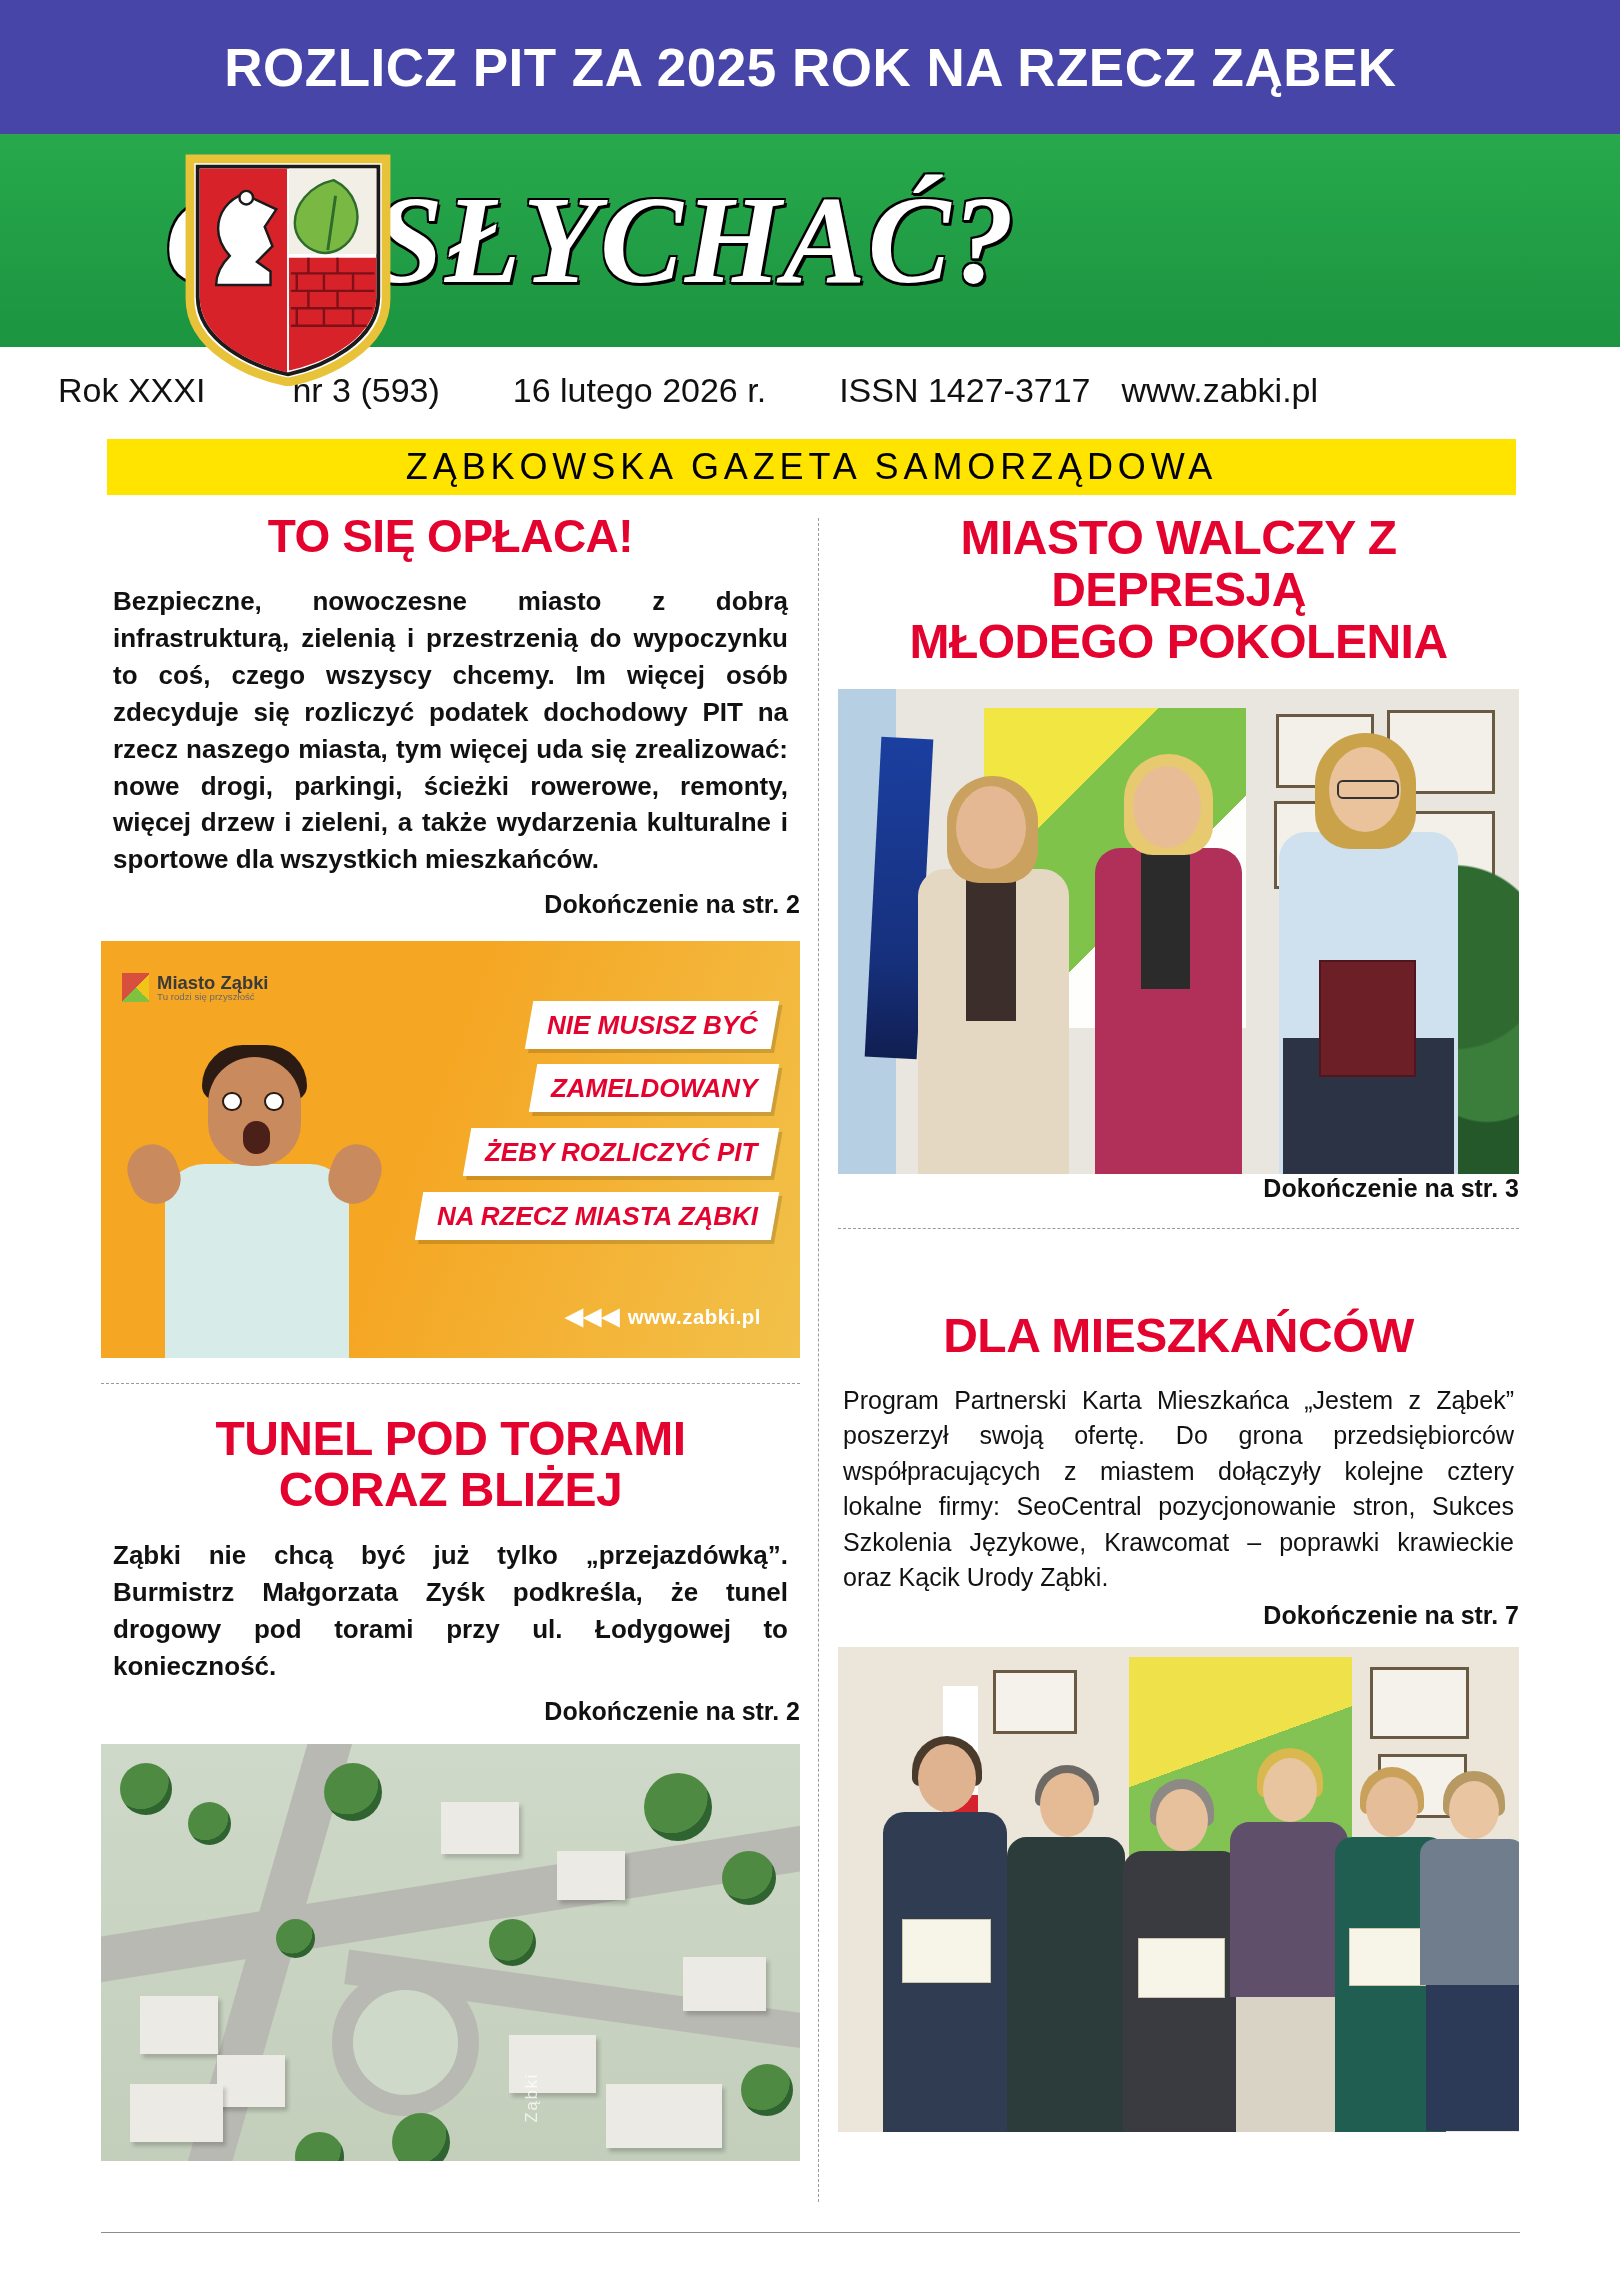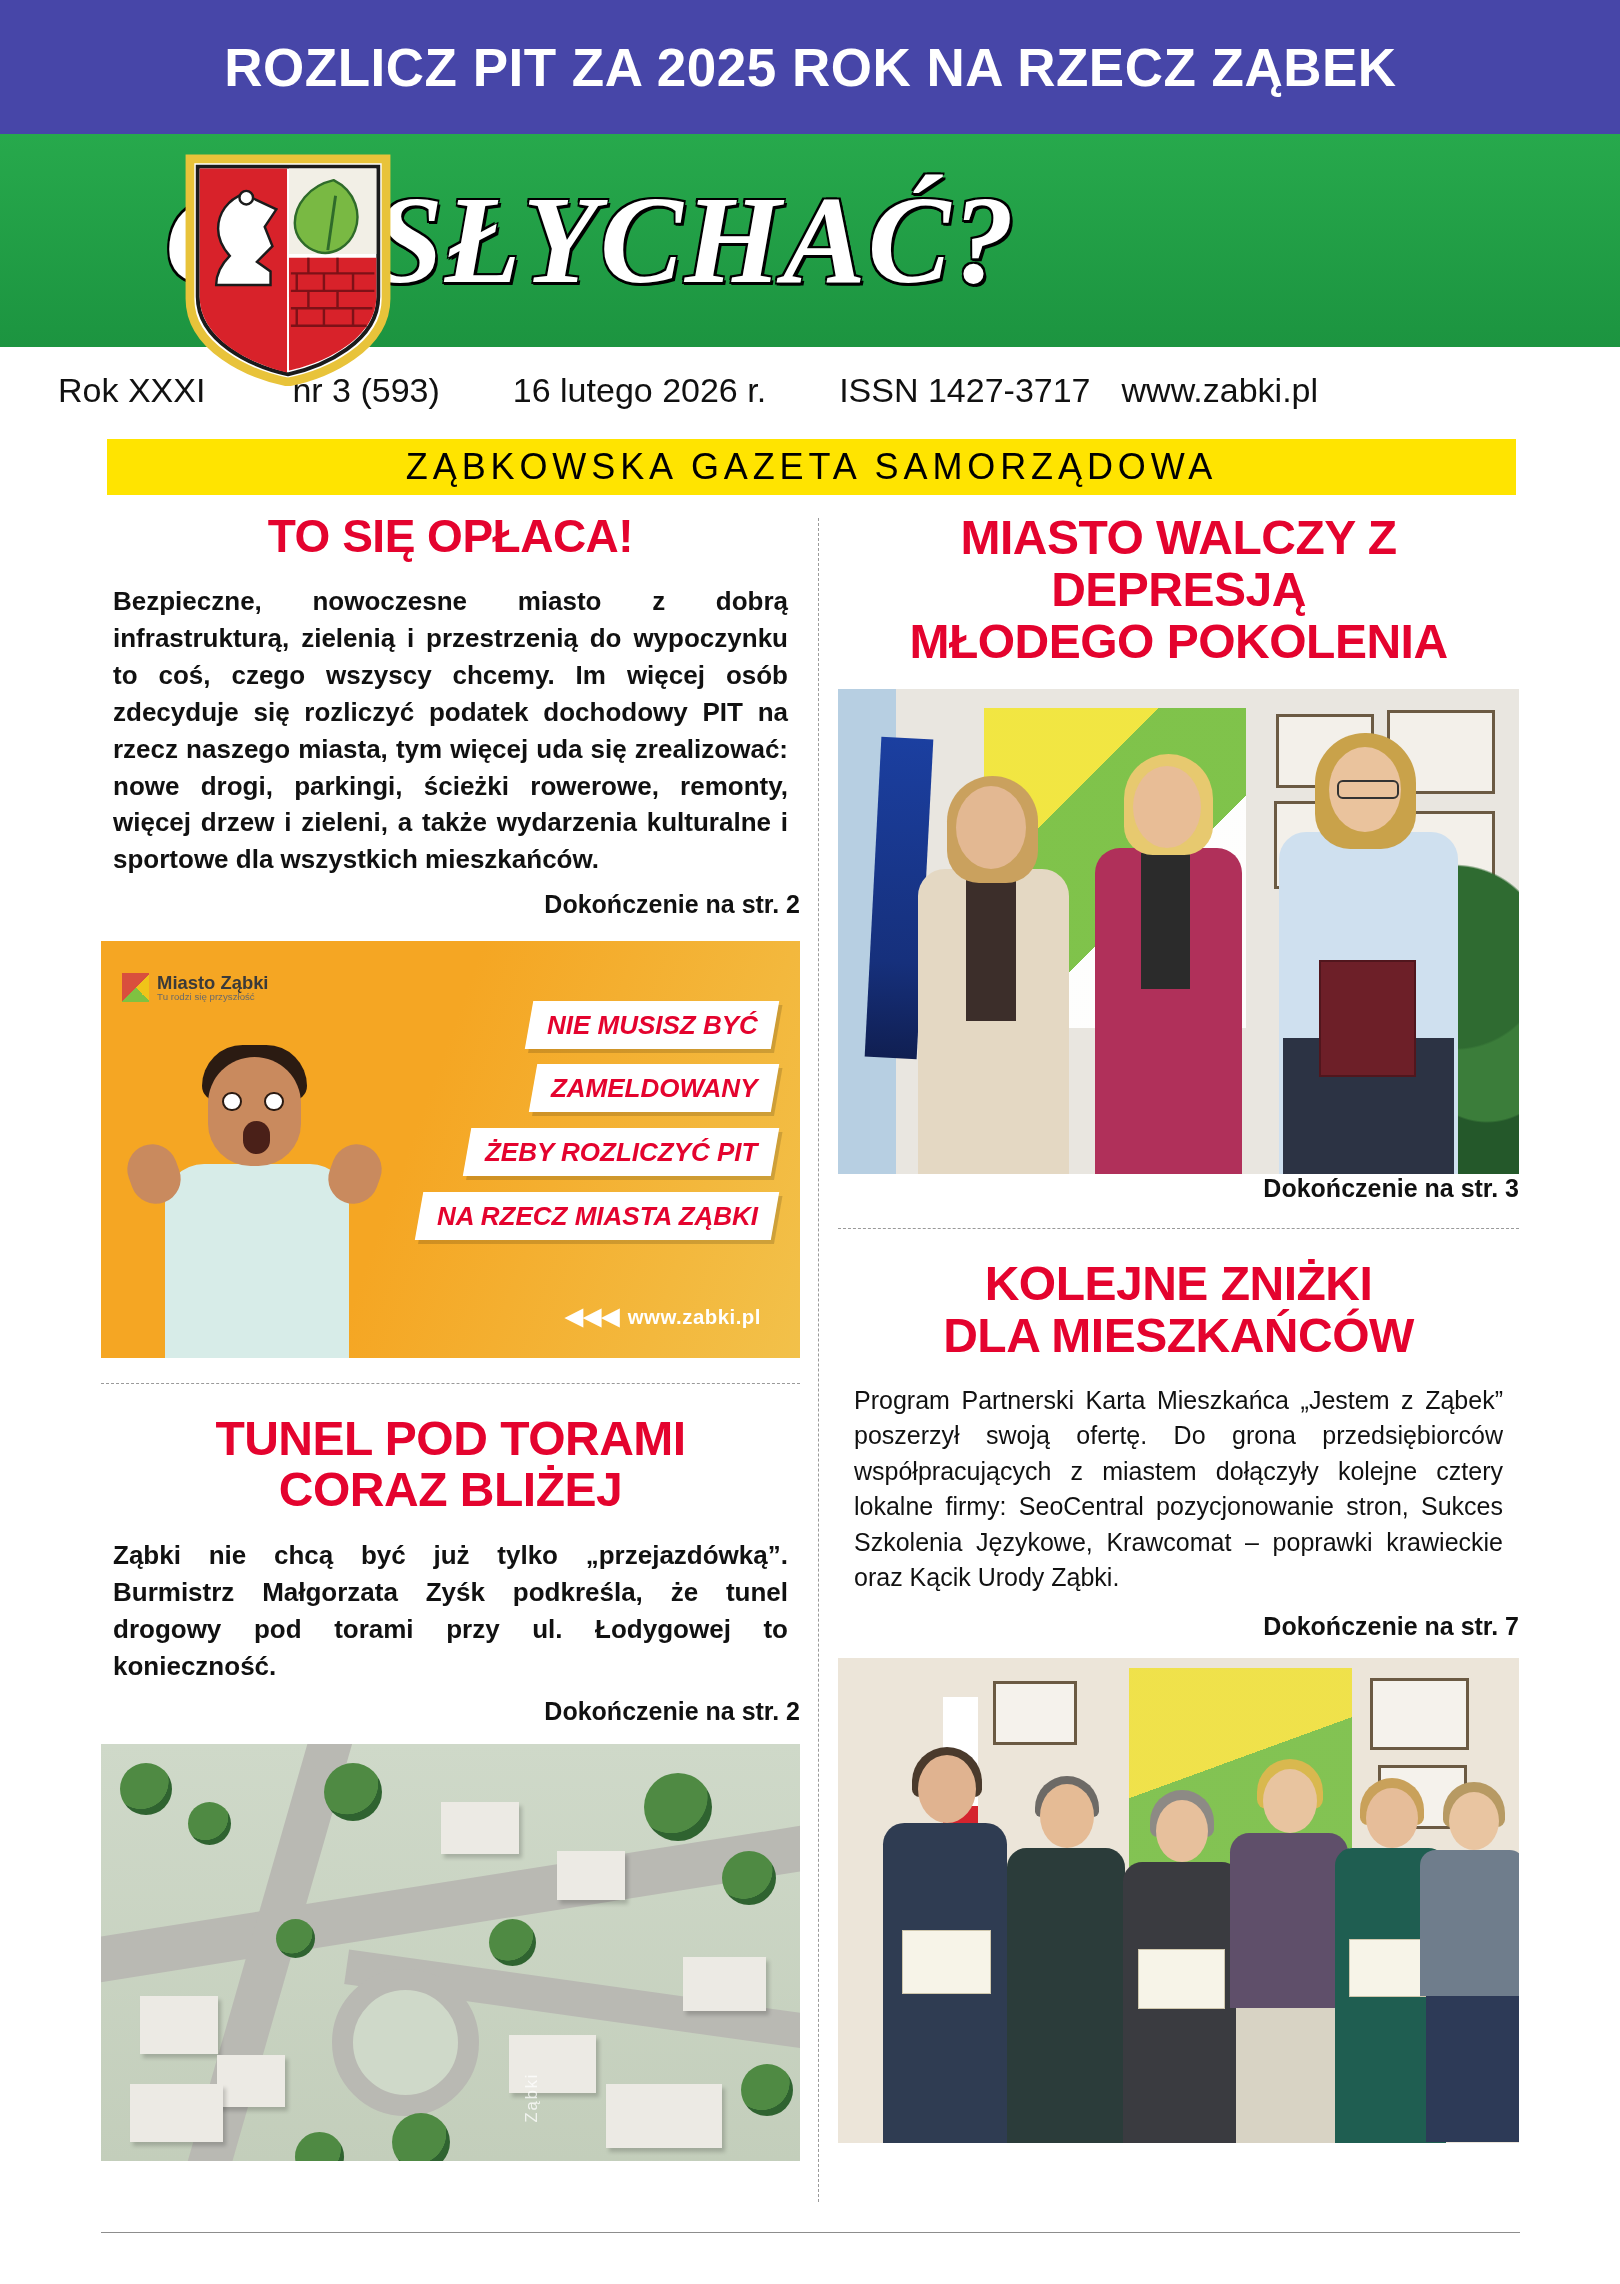--- a/index.html
+++ b/index.html
@@ -176,21 +176,21 @@
     font-weight: bold;
     text-align: justify;
     margin: 12px;
     color: #111;
     hyphens: auto;
   }
   p.body {
     font-size: 25px;
     line-height: 1.42;
     text-align: justify;
-    margin: 16px;
+    margin: 5px;
     color: #111;
   }
   .cont {
     text-align: right;
     font-weight: bold;
     font-size: 25px;
     color: #111;
   }
 
   .dashed-sep {
@@ -643,21 +643,21 @@
             <div class="head"></div>
             <div class="glasses"></div>
           </div>
       </div>
 
       <div class="cont">Dokończenie na str. 3</div>
 
       <div class="dashed-sep"></div>
 
       <h2 class="headline big" style="margin-top:29px;">
-        <span>KOLEJNE ZNIŻKI</span><br>
+        <br>
         <span>DLA MIESZKAŃCÓW</span>
       </h2>
 
       <p class="body">Program Partnerski Karta Mieszkańca „Jestem z Ząbek” poszerzył swoją ofertę. Do grona przedsiębiorców współpracujących z miastem dołączyły kolejne cztery lokalne firmy: SeoCentral pozycjonowanie stron, Sukces Szkolenia Językowe, Krawcomat – poprawki krawieckie oraz Kącik Urody Ząbki.</p>
 
       <div class="cont">Dokończenie na str. 7</div>
 
       <div class="photo-karta fig">
         <div class="wall"></div>
         <div class="banner"></div>

